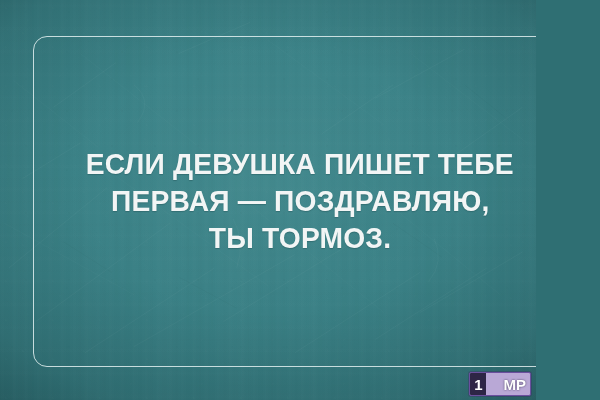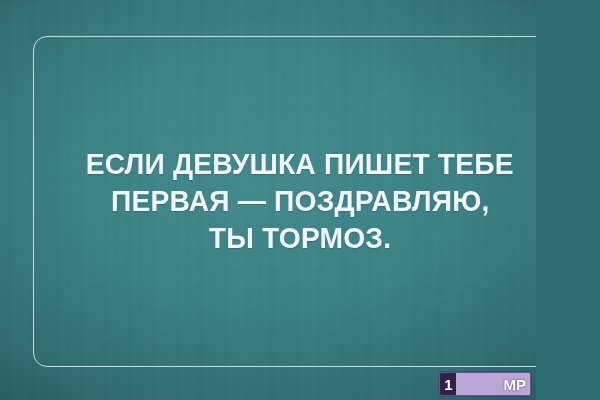--- a/index.html
+++ b/index.html
@@ -153,28 +153,27 @@
     color: #ffffff;
     font-family: "Liberation Sans", sans-serif;
     font-weight: bold;
     font-size: 15px;
     line-height: 1;
   }
   #wm-text {
     display: flex;
     align-items: center;
     justify-content: center;
-    padding: 0 4px 0 0;
+    padding: 0 4px 0 18px;
     color: #ffffff;
     font-family: "Liberation Sans", sans-serif;
     font-weight: bold;
     font-size: 15px;
     line-height: 1;
     text-shadow: 0 0 2px rgba(46,37,70,0.9);
-    margin-left: 48px;
   }
 </style>
 </head>
 <body>
 
 <div id="card">
 
   <div id="bg-base"></div>
   <div id="bg-streaks"></div>
   <div id="bg-smudge"></div>

